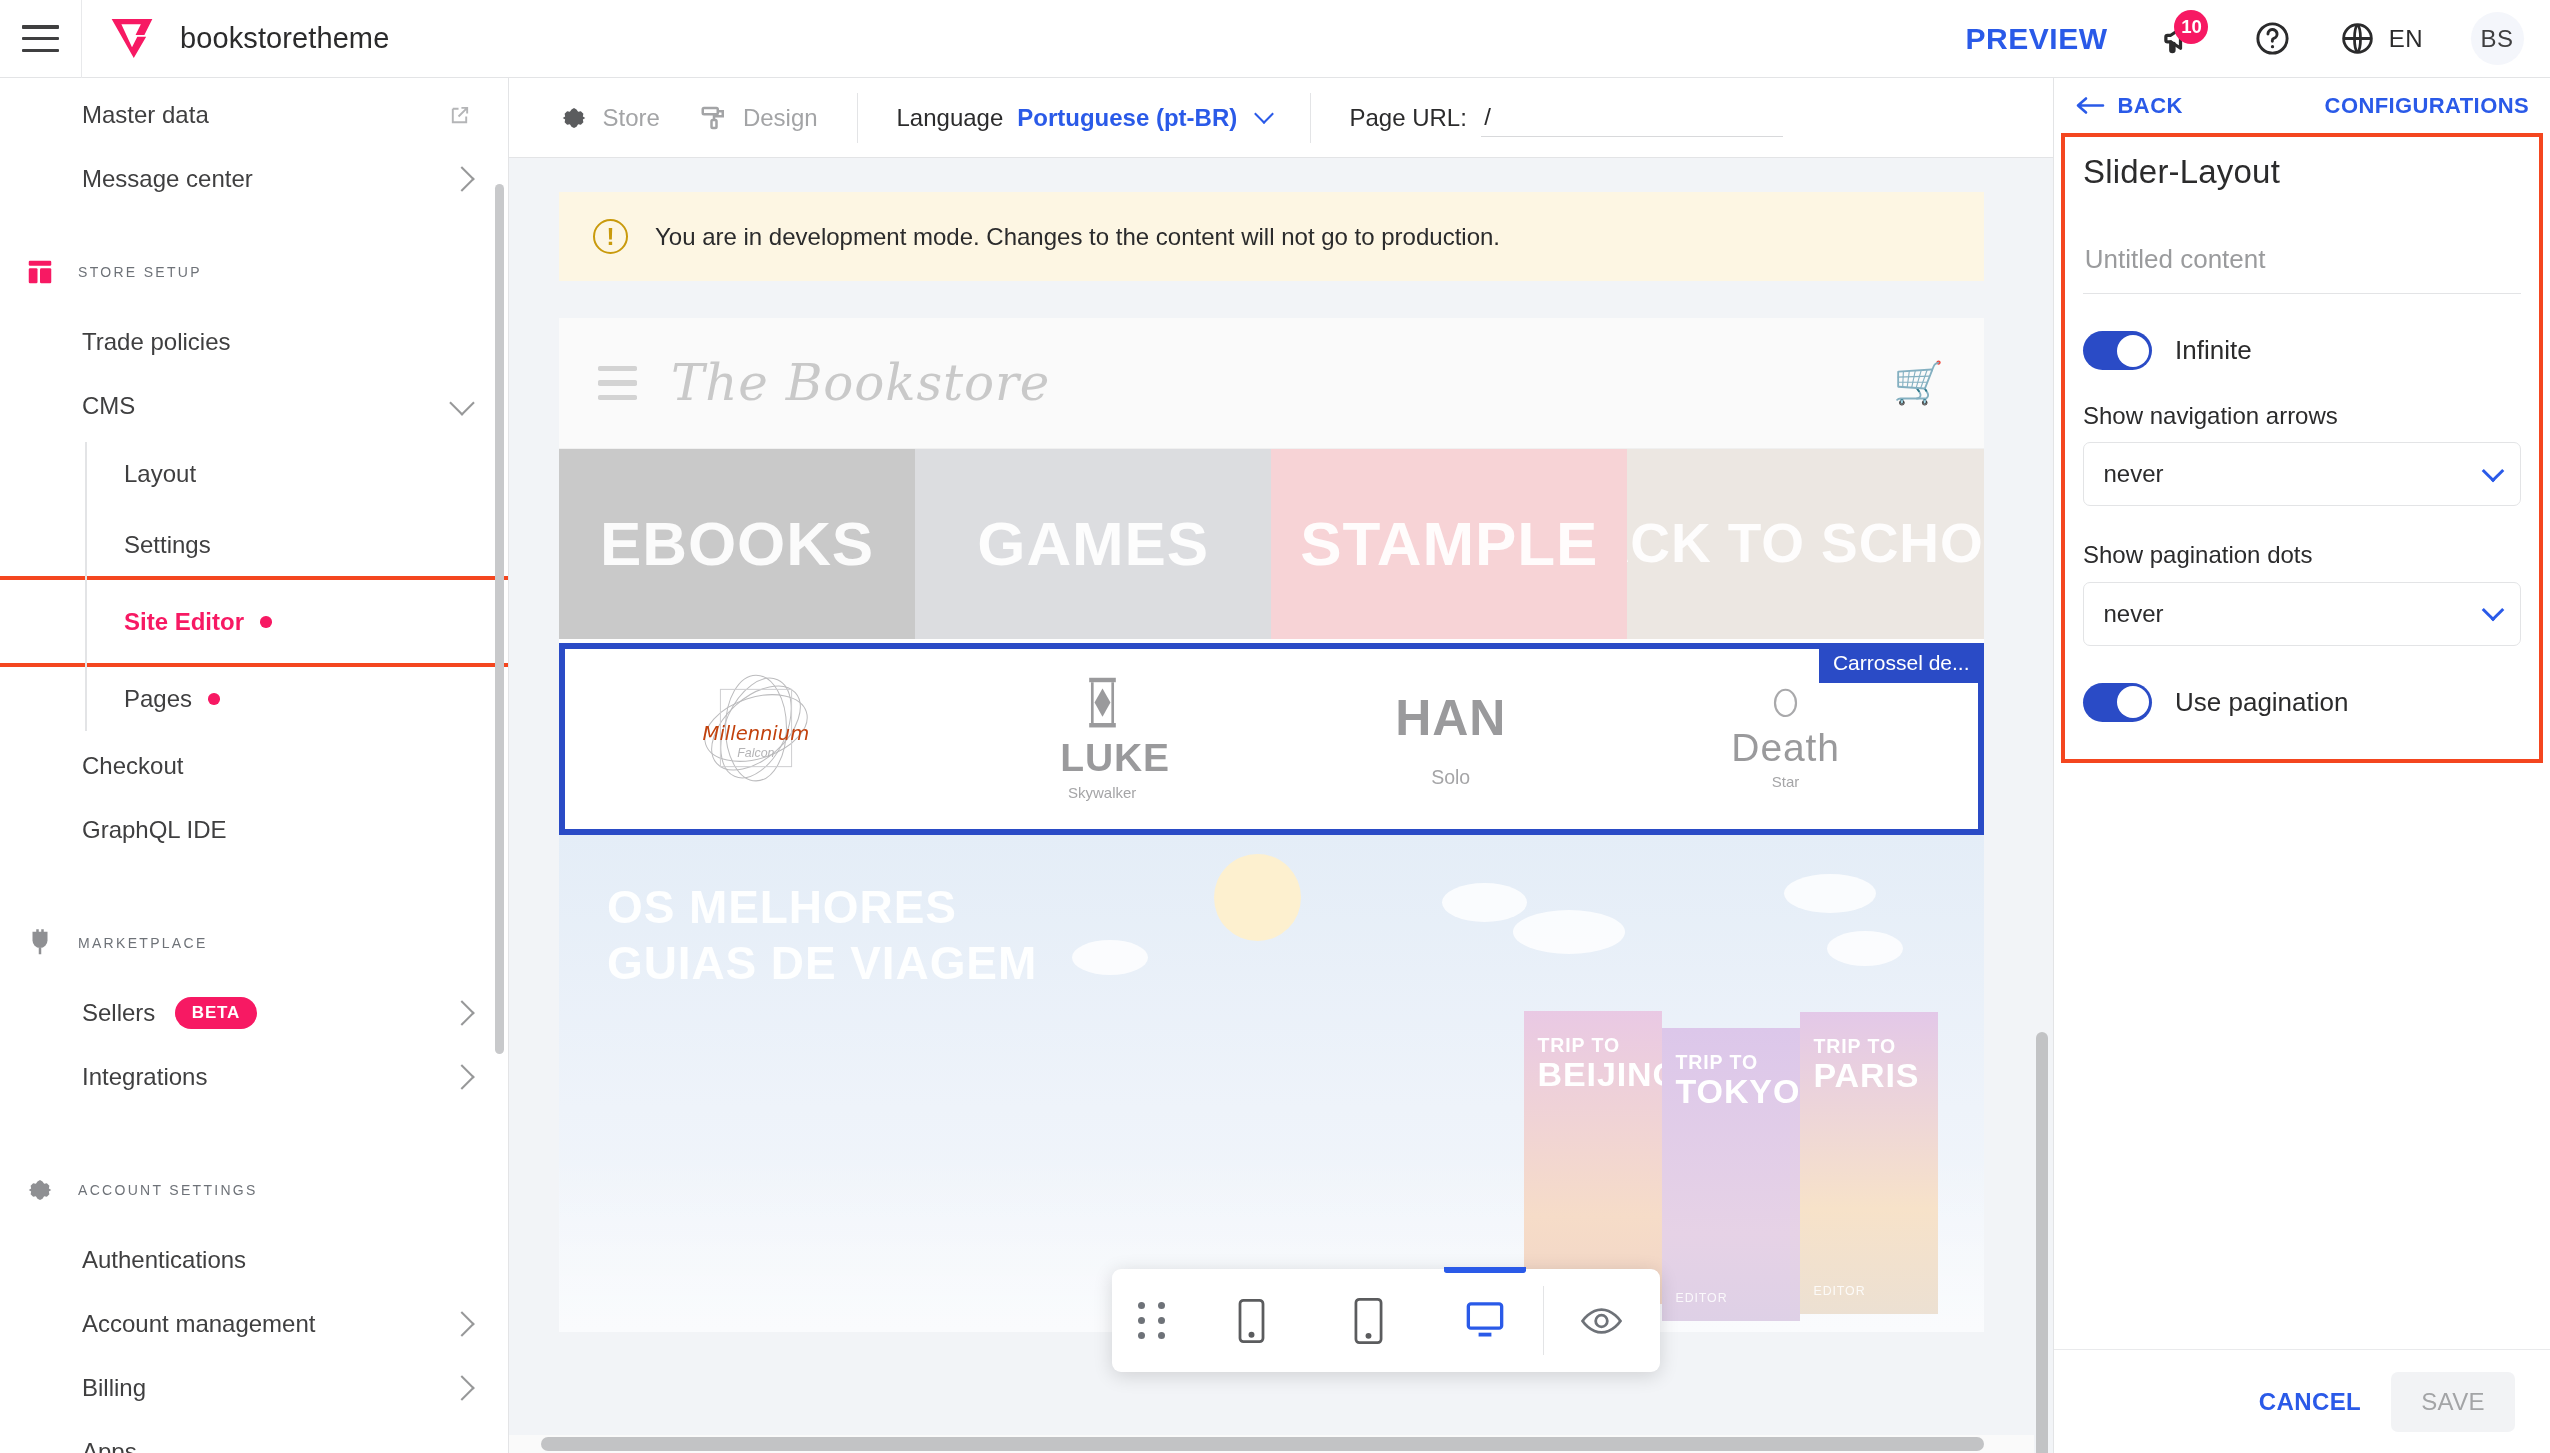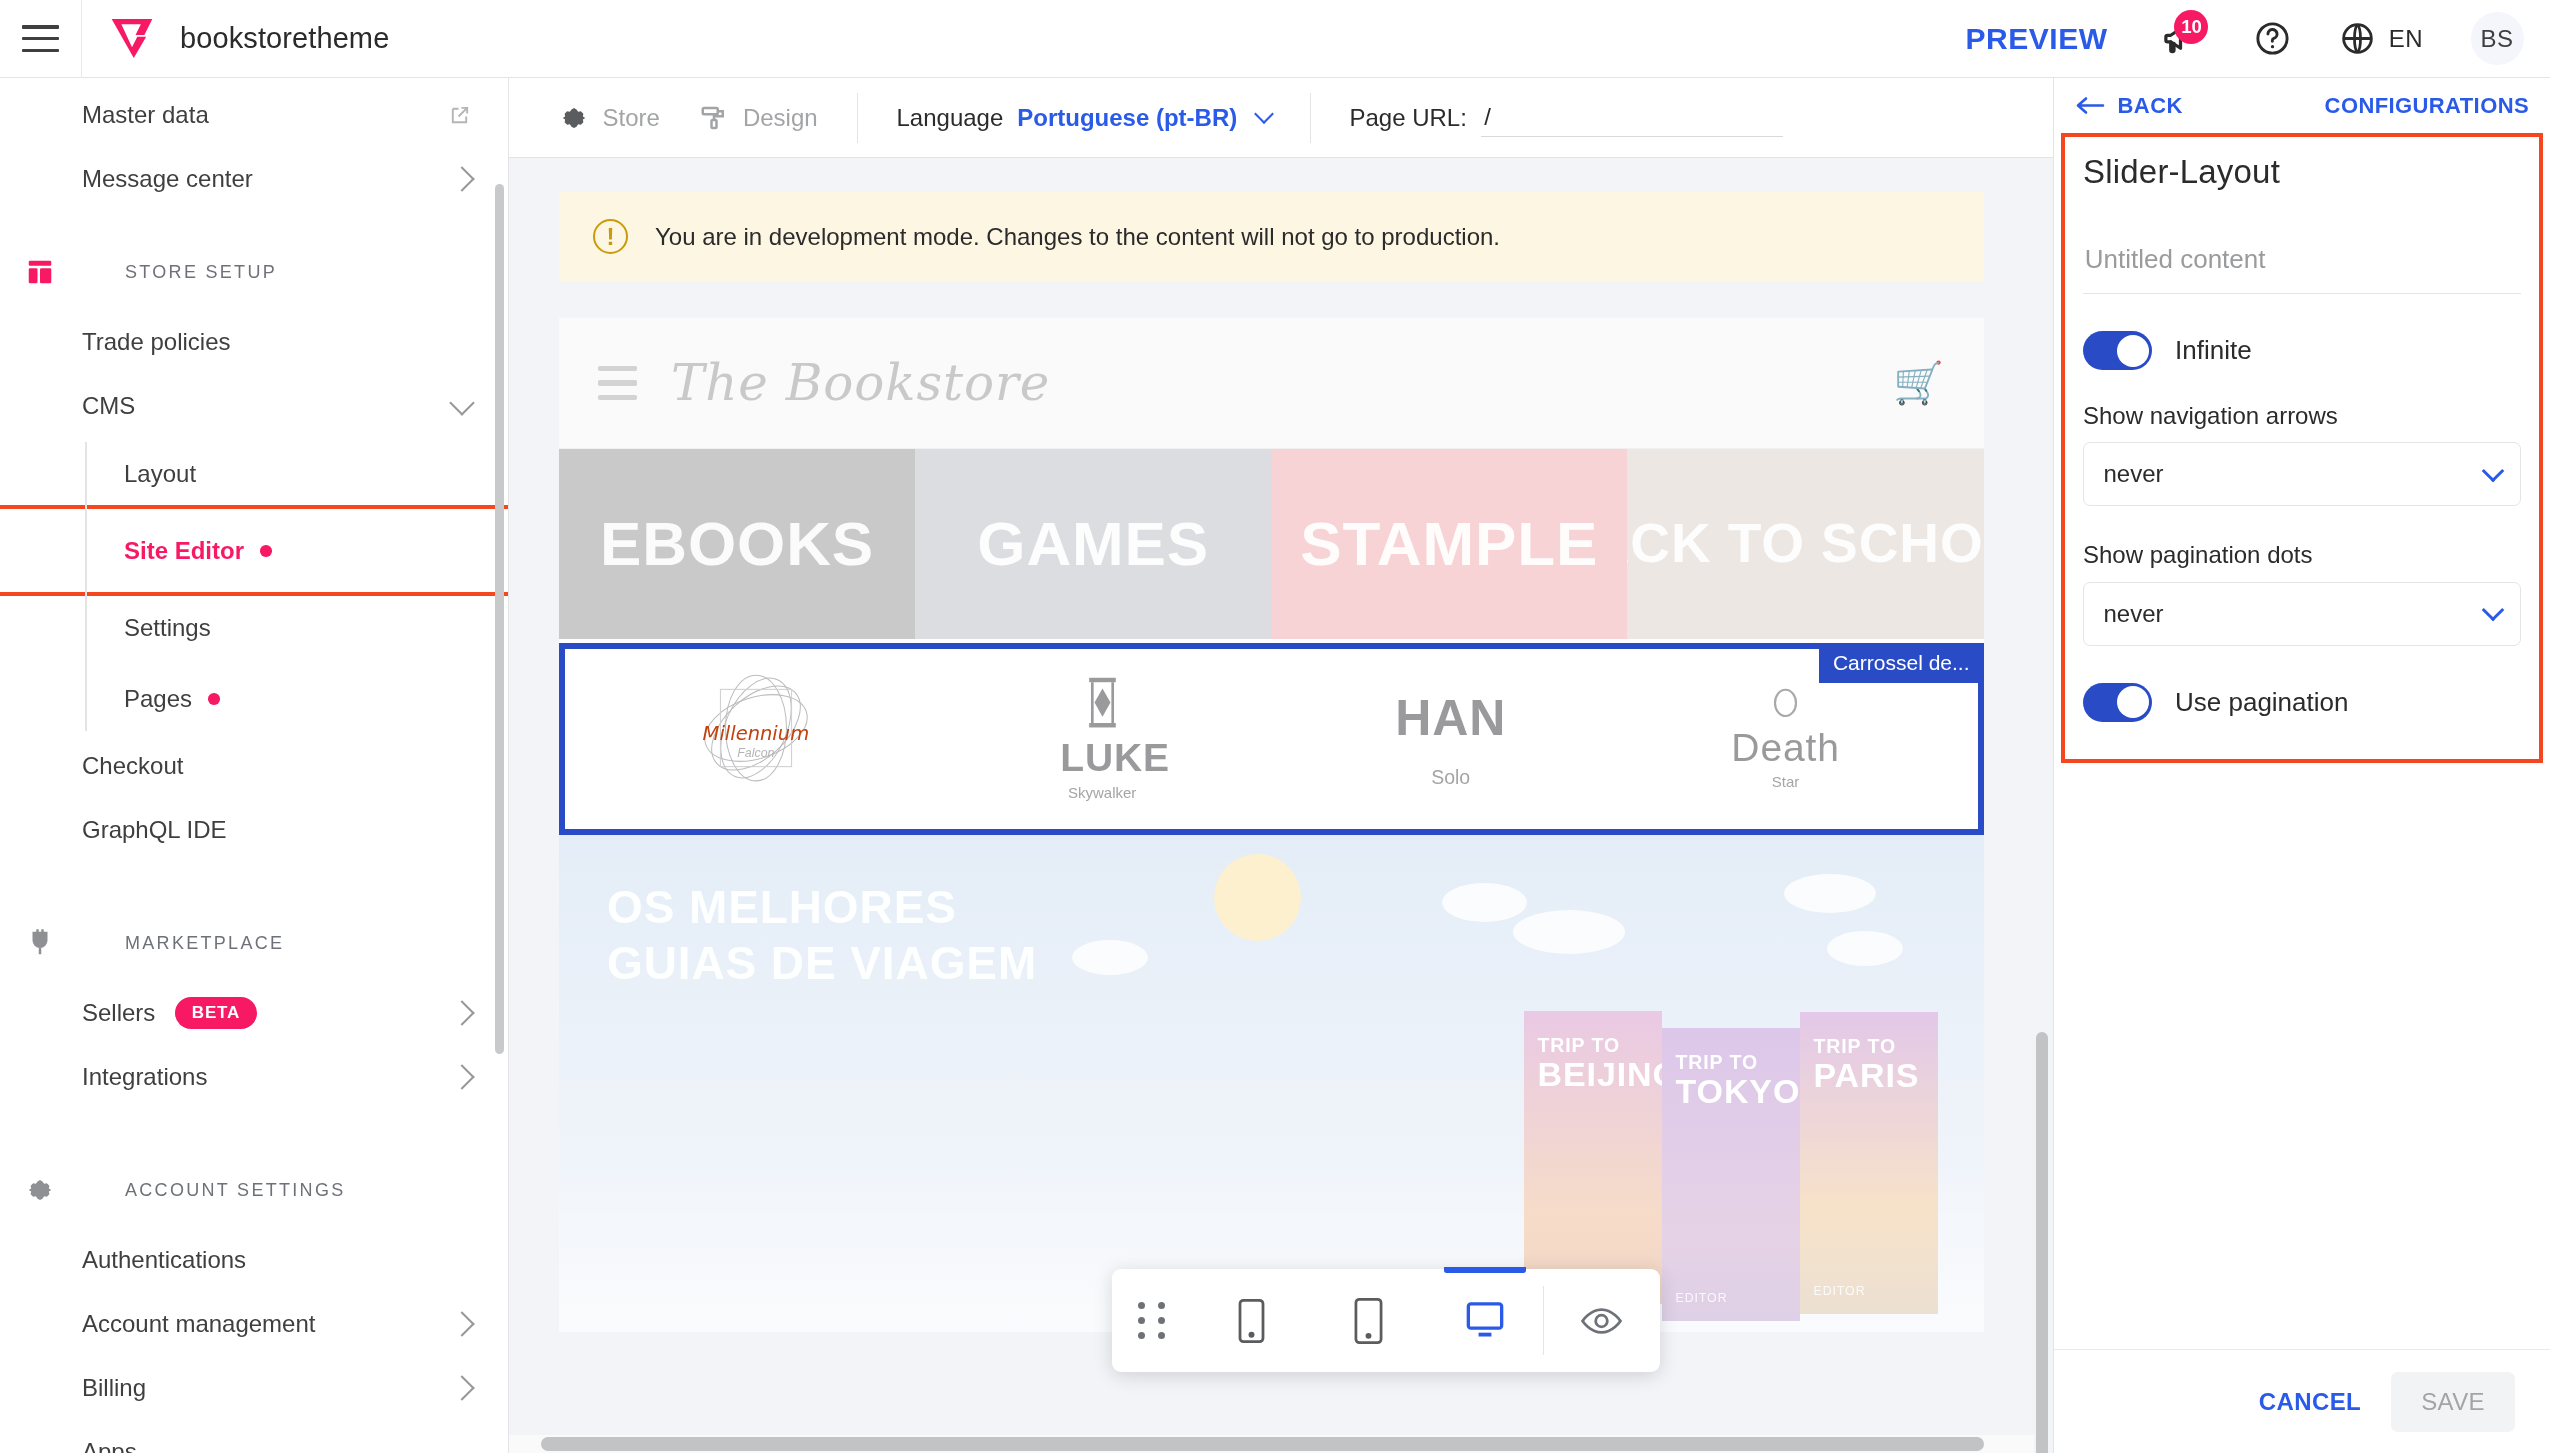--- a/index.html
+++ b/index.html
@@ -58,21 +58,21 @@
   .nav-scroll { height: 100%; padding-top: 5.3px; position: relative; }
   .nav-item {
     height: 64px; display: flex; align-items: center; padding: 0 37px 0 82px;
     font-size: 24px; color: #3f3f40; cursor: pointer; position: relative;
   }
   .nav-item .spacer { flex: 1; }
   .nav-section {
     height: 76px; display: flex; align-items: center; padding: 0 37px 0 25px;
     gap: 23px; margin-top: 23px;
   }
-  .nav-section-label { font-size: 18px; letter-spacing: 2.3px; color: #6e7278; font-weight: 500; margin-left: 47px; }
+  .nav-section-label { font-size: 14px; letter-spacing: 2.3px; color: #6e7278; font-weight: 500; }
   .sub-wrap { position: relative; padding-left: 0; }
   .sub-wrap::before {
     content: ""; position: absolute; left: 85px; top: 3.5px; bottom: 3.5px;
     width: 1.8px; background: #e3e4e6;
   }
   .nav-sub {
     height: 71px; display: flex; align-items: center; padding-left: 124px;
     font-size: 24px; color: #3f3f40; cursor: pointer; gap: 16px;
   }
   .nav-sub.active { color: #f71963; font-weight: bold; }
@@ -314,26 +314,26 @@
         <div class="nav-item">
           <span>CMS</span>
           <span class="spacer"></span>
           <span class="chev-d"></span>
         </div>
 
         <div class="sub-wrap">
           <div class="nav-sub">
             <span>Layout</span>
           </div>
+          <div class="nav-sub">
+            <span>Settings</span>
+          </div>
           <div class="nav-sub active hl-box" style="height:83px;">
             <span>Site Editor</span>
             <span class="dot"></span>
-          </div>
-          <div class="nav-sub">
-            <span>Settings</span>
           </div>
           <div class="nav-sub">
             <span>Pages</span>
             <span class="dot"></span>
           </div>
         </div>
 
         <div class="nav-item">
           <span>Checkout</span>
         </div>

